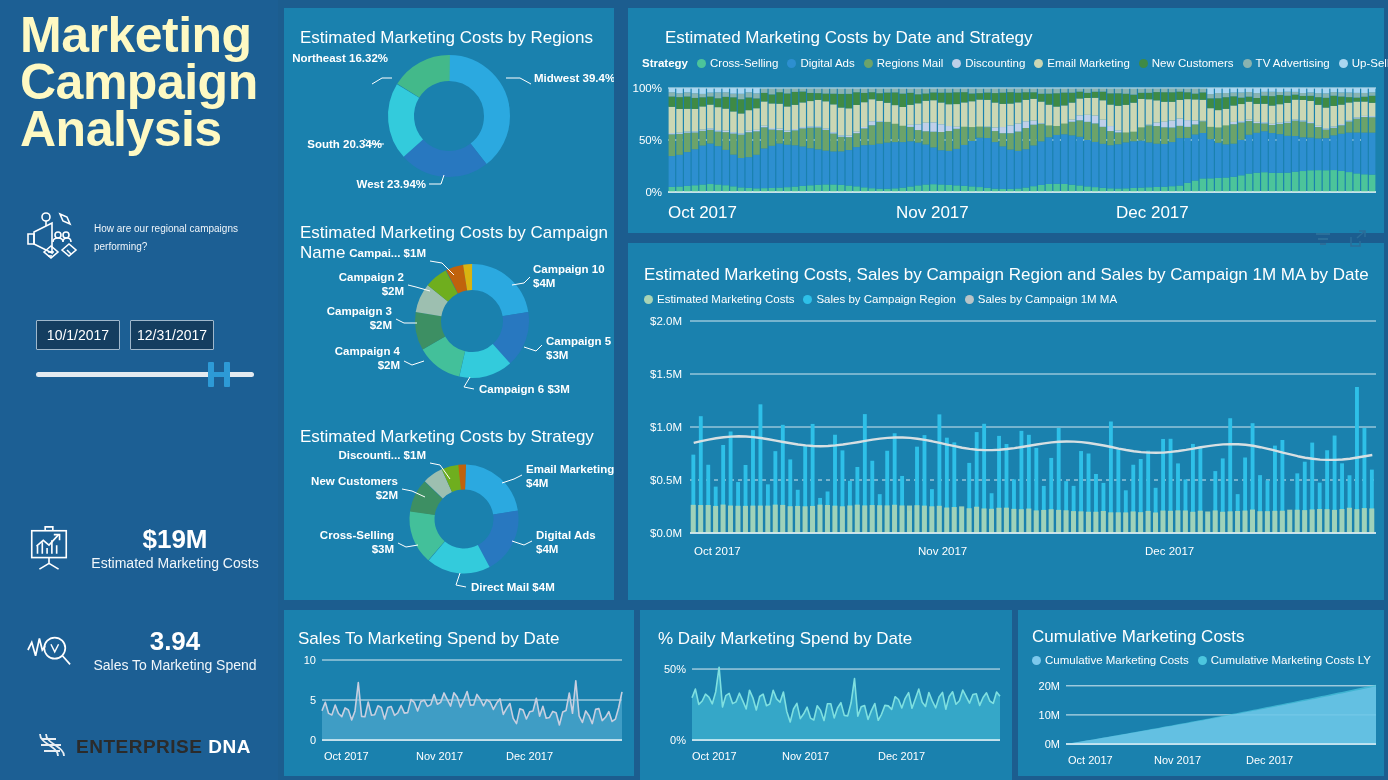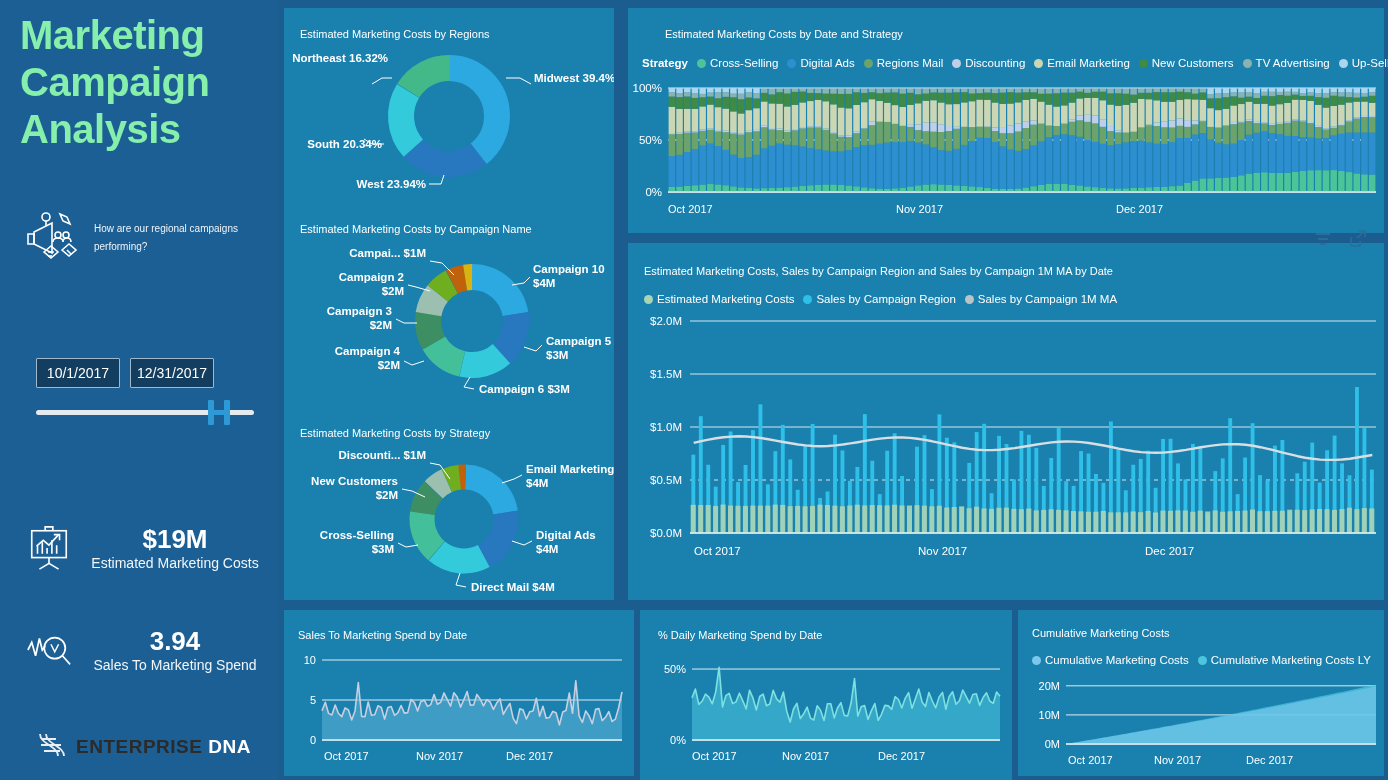--- a/index.html
+++ b/index.html
@@ -12,32 +12,32 @@
   }
   .page { position:absolute; inset:0; background:#1c5d8f; }
 
   
   .sidebar {
     position:absolute; left:0; top:0; width:278px; height:780px;
     background:#1c5f94;
   }
   .brand-title {
     position:absolute; left:20px; top:12px; width:246px;
-    font-size:40px; line-height:47px; font-weight:bold; letter-spacing:-0.5px;
-    color:#86efac;
+    font-size:50px; line-height:47px; font-weight:bold; letter-spacing:-0.5px;
+    color:#fef9c3;
   }
   .question-block {
     position:absolute; left:22px; top:206px; width:250px; height:64px;
     display:flex; align-items:center; gap:10px;
   }
   .question-icon { width:62px; height:56px; flex:0 0 62px; }
   .question-text { font-size:10px; line-height:18px; color:#eef4f9; }
 
   .slicer { position:absolute; left:36px; top:320px; width:226px; }
-  .slicer-inputs { display:flex; gap:10px;margin-top:38px; }
+  .slicer-inputs { display:flex; gap:10px; }
   .date-box {
     width:84px; height:30px; border:1px solid #9fb8cc; background:#143e60;
     color:#ffffff; font-size:14px; text-align:center; line-height:28px;
     border-radius:1px; cursor:pointer;
   }
   .slider-track {
     margin-top:22px; position:relative; height:5px; width:218px;
     background:#e3eaf0; border-radius:3px;
   }
   .slider-handle {
@@ -54,21 +54,21 @@
   .kpi-lbl { font-size:14px; line-height:19px; color:#f0f6fa; }
   #kpi1 { top:412px; } #kpi2 { top:506px; } #kpi3 { top:608px; }
 
   .logo { position:absolute; left:34px; top:728px; width:230px; height:38px; display:flex; align-items:center; gap:8px; }
   .logo-text { font-size:19px; font-weight:bold; letter-spacing:0.5px; }
   .logo-text .dark { color:#2b2b2b; }
   .logo-text .light { color:#ffffff; }
 
   
   .panel { position:absolute; background:#1a81ae; }
-  .panel-title { font-size:11px; color:#ffffff; }
+  .panel-title { font-size:17px; color:#ffffff; }
 
   #panel-regions   { left:284px; top:8px;   width:330px; height:205px; }
   #panel-campaigns { left:284px; top:213px; width:330px; height:200px; }
   #panel-strategy  { left:284px; top:413px; width:330px; height:187px; }
   #panel-stacked   { left:628px; top:8px;   width:756px; height:225px; }
   #panel-combo     { left:628px; top:243px; width:756px; height:357px; }
   #panel-smspend   { left:284px; top:610px; width:350px; height:166px; }
   #panel-daily     { left:640px; top:610px; width:372px; height:177px; }
   #panel-cumul     { left:1018px;top:610px; width:366px; height:166px; }
 

